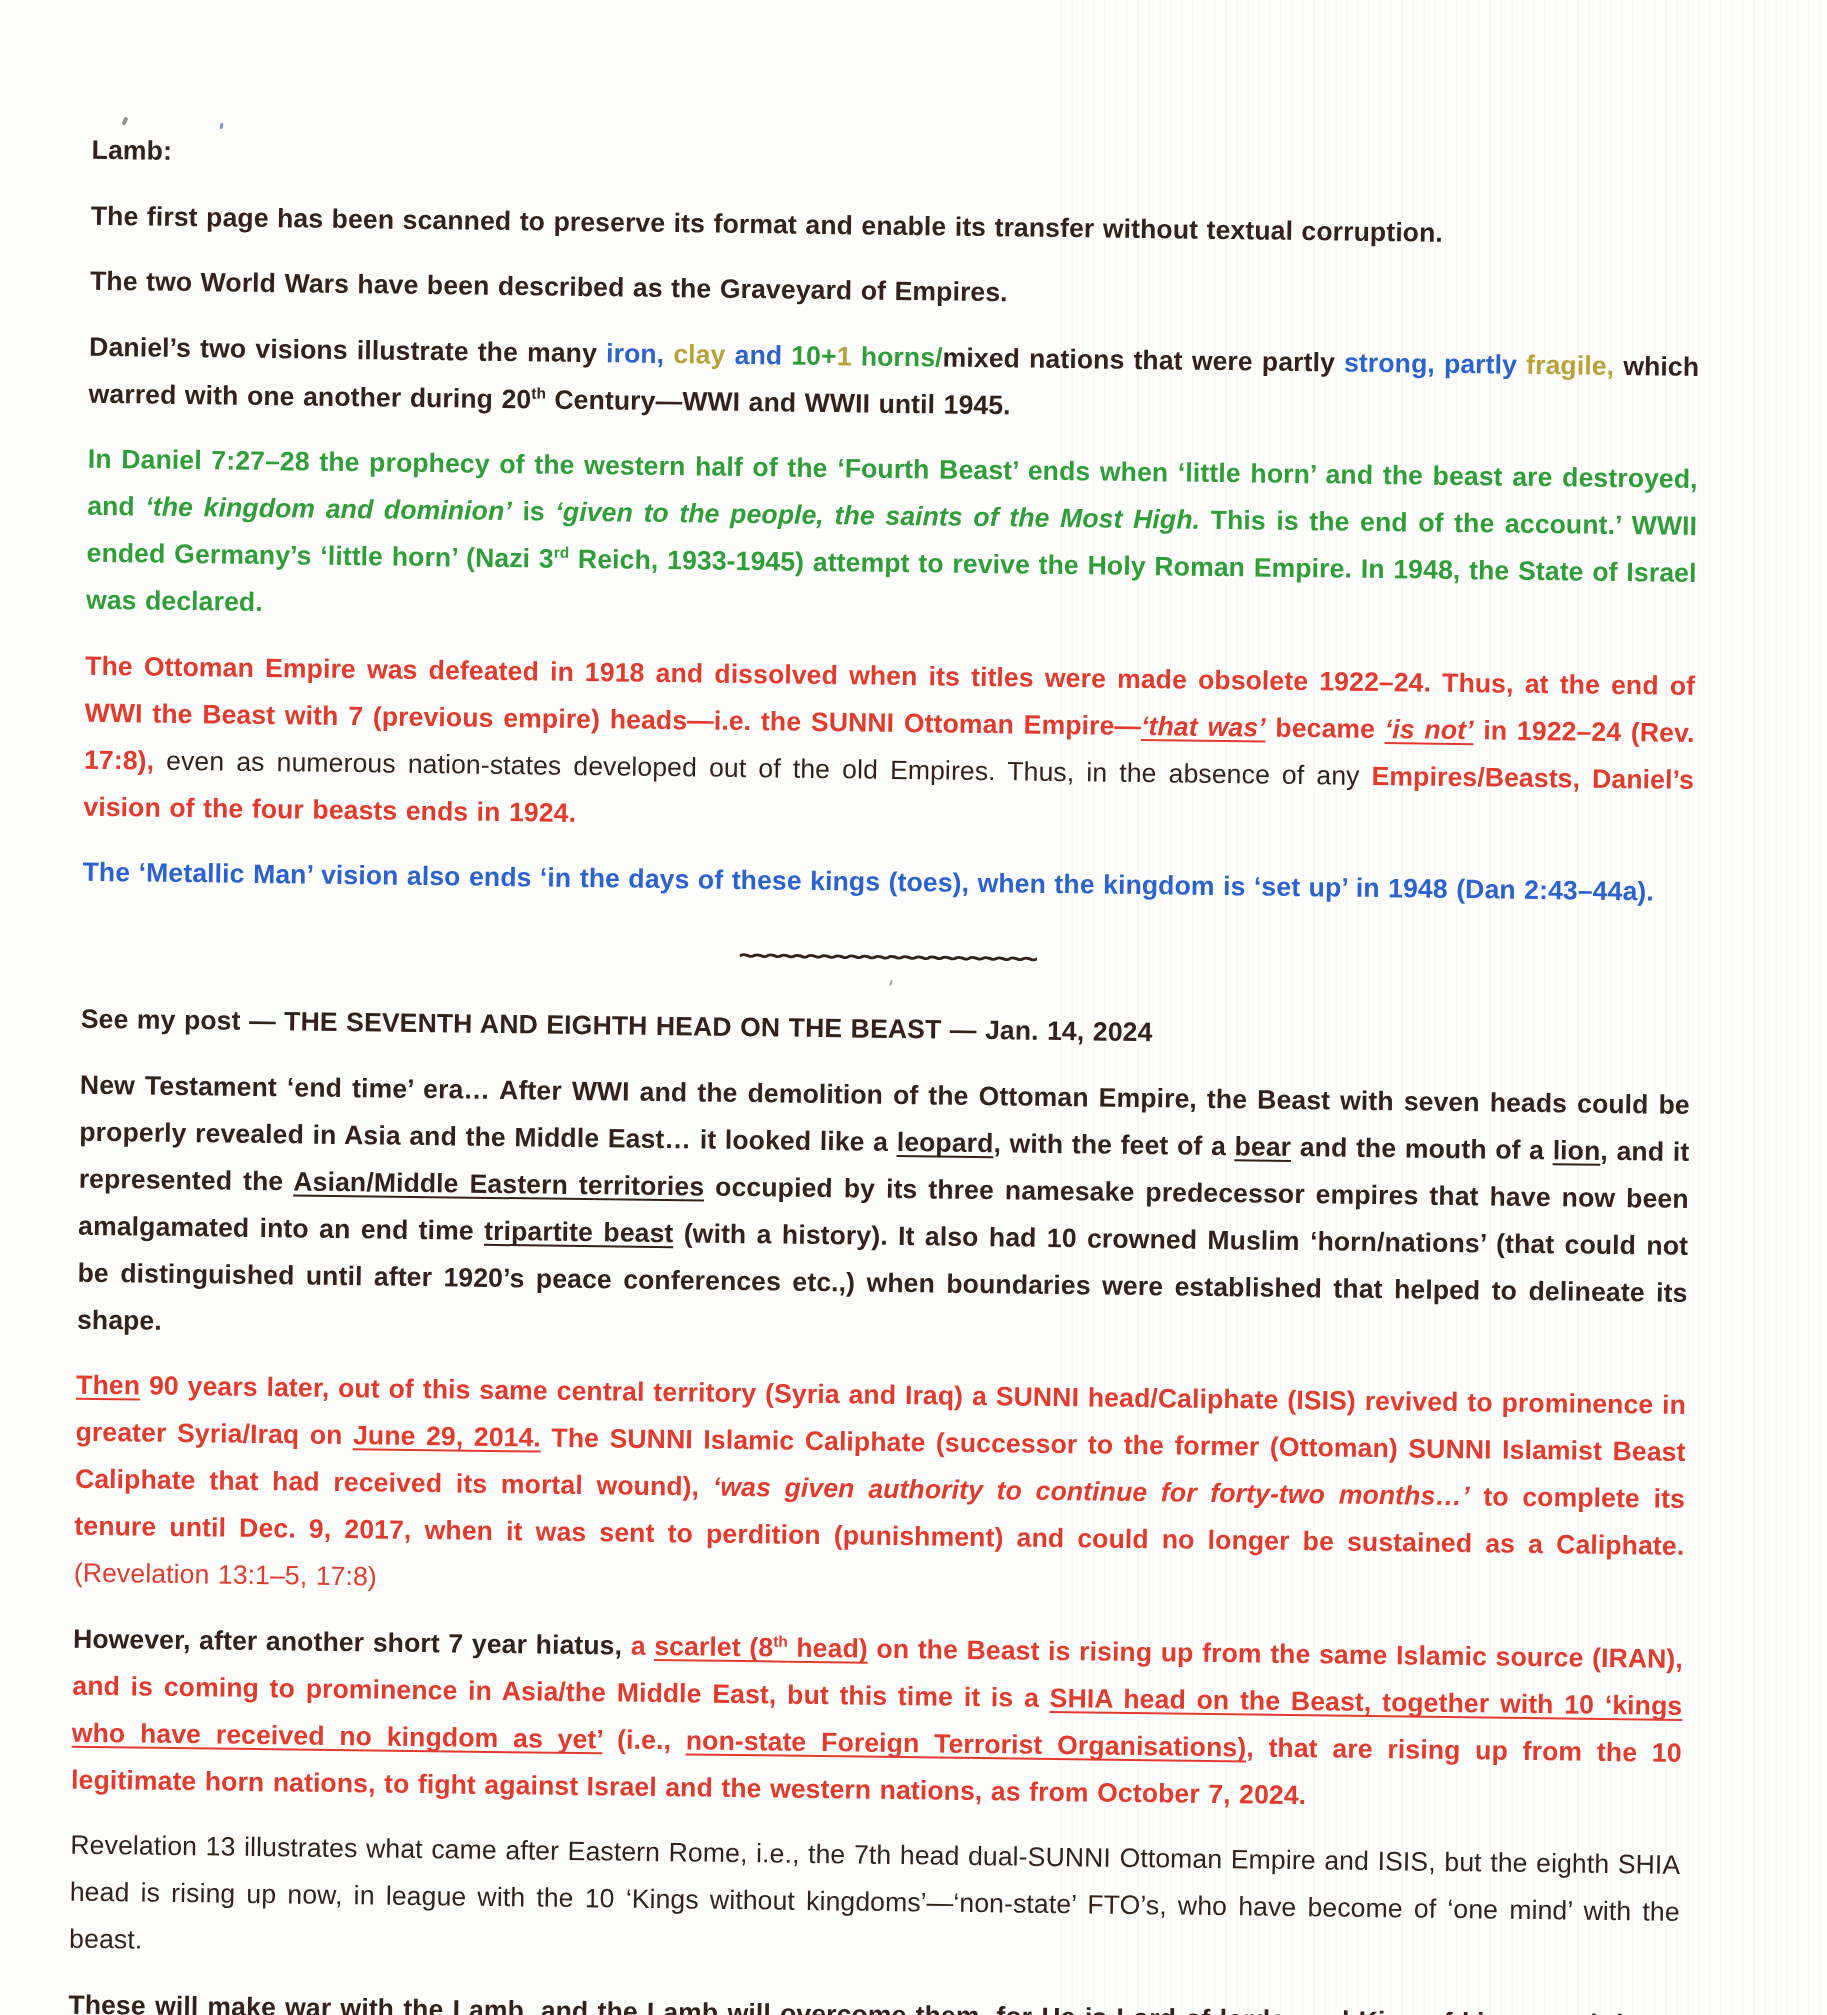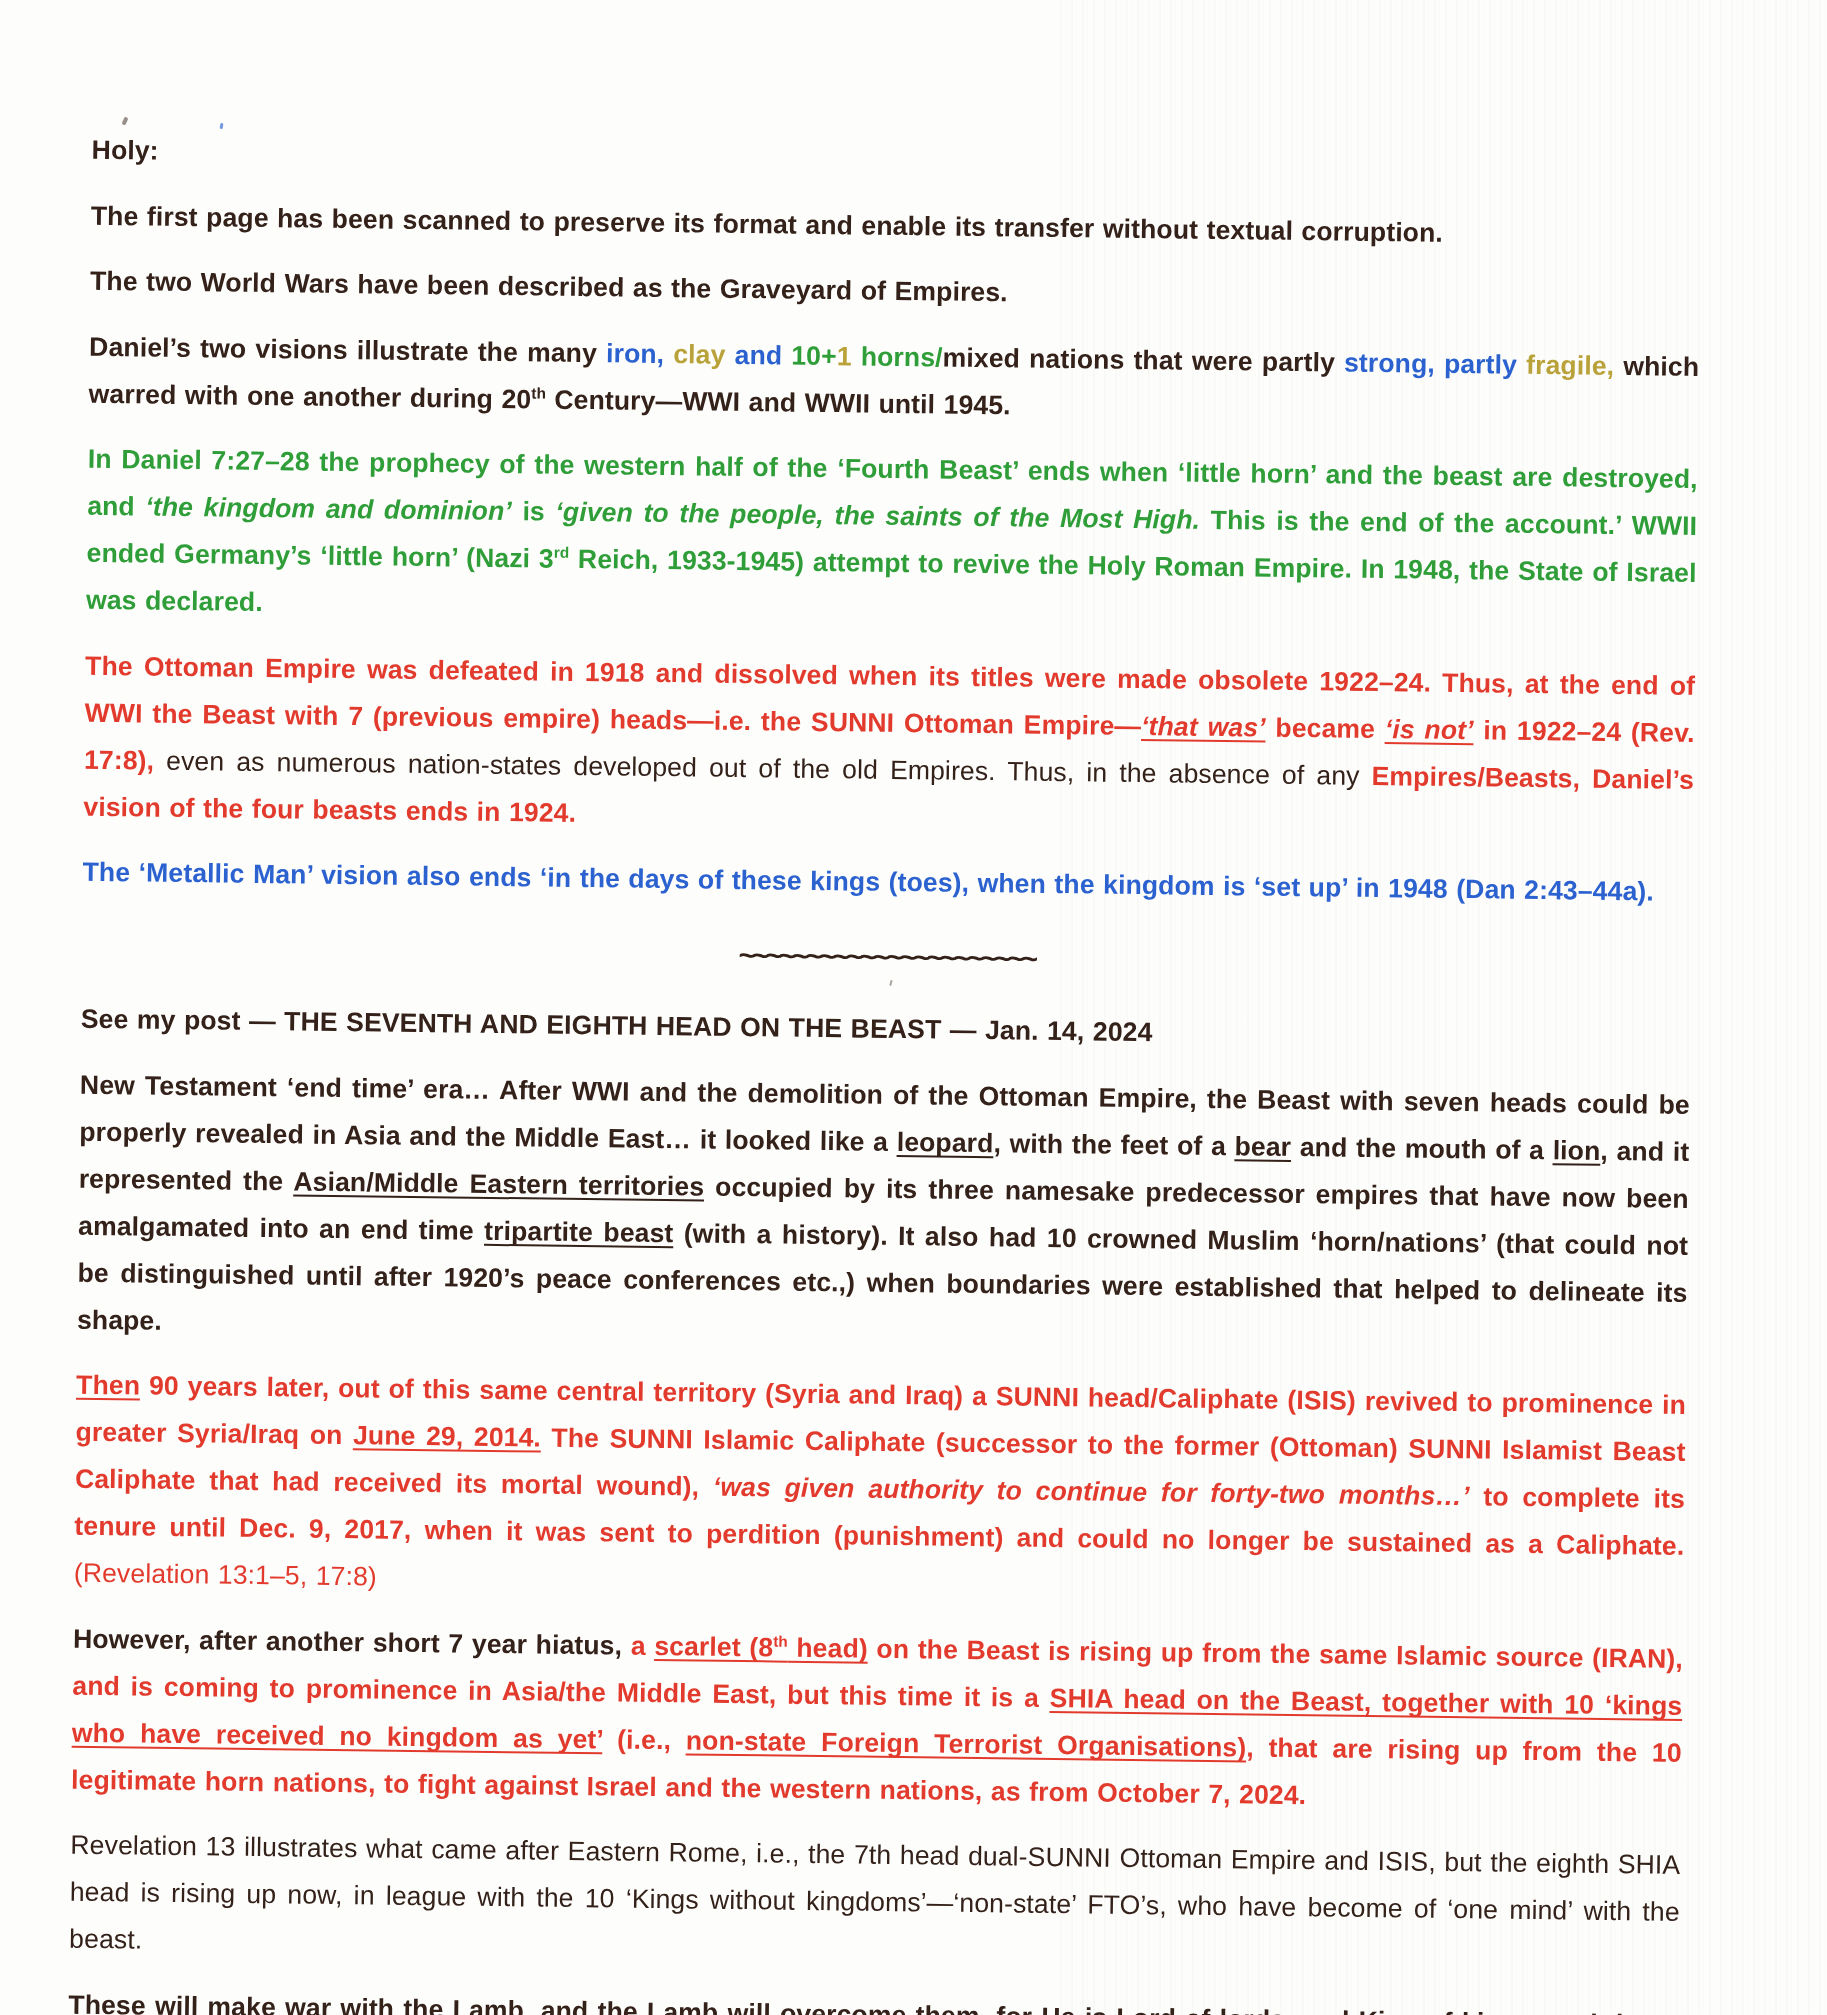--- a/index.html
+++ b/index.html
@@ -58,21 +58,21 @@
 </head>
 <body>
 
 <div class="streaks"></div>
 <div class="speck sp1"></div>
 <div class="speck sp2"></div>
 <div class="speck sp3"></div>
 
 <div class="content">
 
-  <p><span>Holy:</span></p>
+  <p><span>Lamb:</span></p>
 
   <p><span>The first page has been scanned to preserve its format and enable its transfer without textual corruption.</span></p>
 
   <p><span>The two World Wars have been described as the Graveyard of Empires.</span></p>
 
   <p><span>Daniel’s two visions illustrate the many </span><span class="c-blue">iron, </span><span class="c-gold">clay </span><span class="c-blue">and </span><span class="c-green">10+</span><span class="c-gold">1 </span><span class="c-green">horns/</span><span>mixed nations that were partly </span><span class="c-blue">strong, </span><span class="c-blue">partly </span><span class="c-gold">fragile, </span><span>which warred with one another during 20</span><span class="sup">th</span><span> Century—WWI and WWII until 1945.</span></p>
 
   <p class="c-green"><span>In Daniel 7:27–28 the prophecy of the western half of the ‘Fourth Beast’ ends when ‘little horn’ and the beast are destroyed, and </span><span class="i">‘the kingdom and dominion’</span><span> is </span><span class="i">‘given to the people, the saints of the Most High.</span><span> This is the end of the account.’ WWII ended Germany’s ‘little horn’ (Nazi 3</span><span class="sup">rd</span><span> Reich, 1933-1945) attempt to revive the Holy Roman Empire. In 1948, the State of Israel was declared.</span></p>
 
   <p><span class="c-red">The Ottoman Empire was defeated in 1918 and dissolved when its titles were made obsolete 1922–24. Thus, at the end of WWI the Beast with 7 (previous empire) heads—i.e. the SUNNI Ottoman Empire—</span><span class="c-red i u">‘that was’</span><span class="c-red"> became </span><span class="c-red i u">‘is not’</span><span class="c-red"> in 1922–24 (Rev. 17:8),</span><span class="reg"> even as numerous nation-states developed out of the old Empires. Thus, in the absence of any </span><span class="c-red">Empires/Beasts, Daniel’s vision of the four beasts ends in 1924.</span></p>

